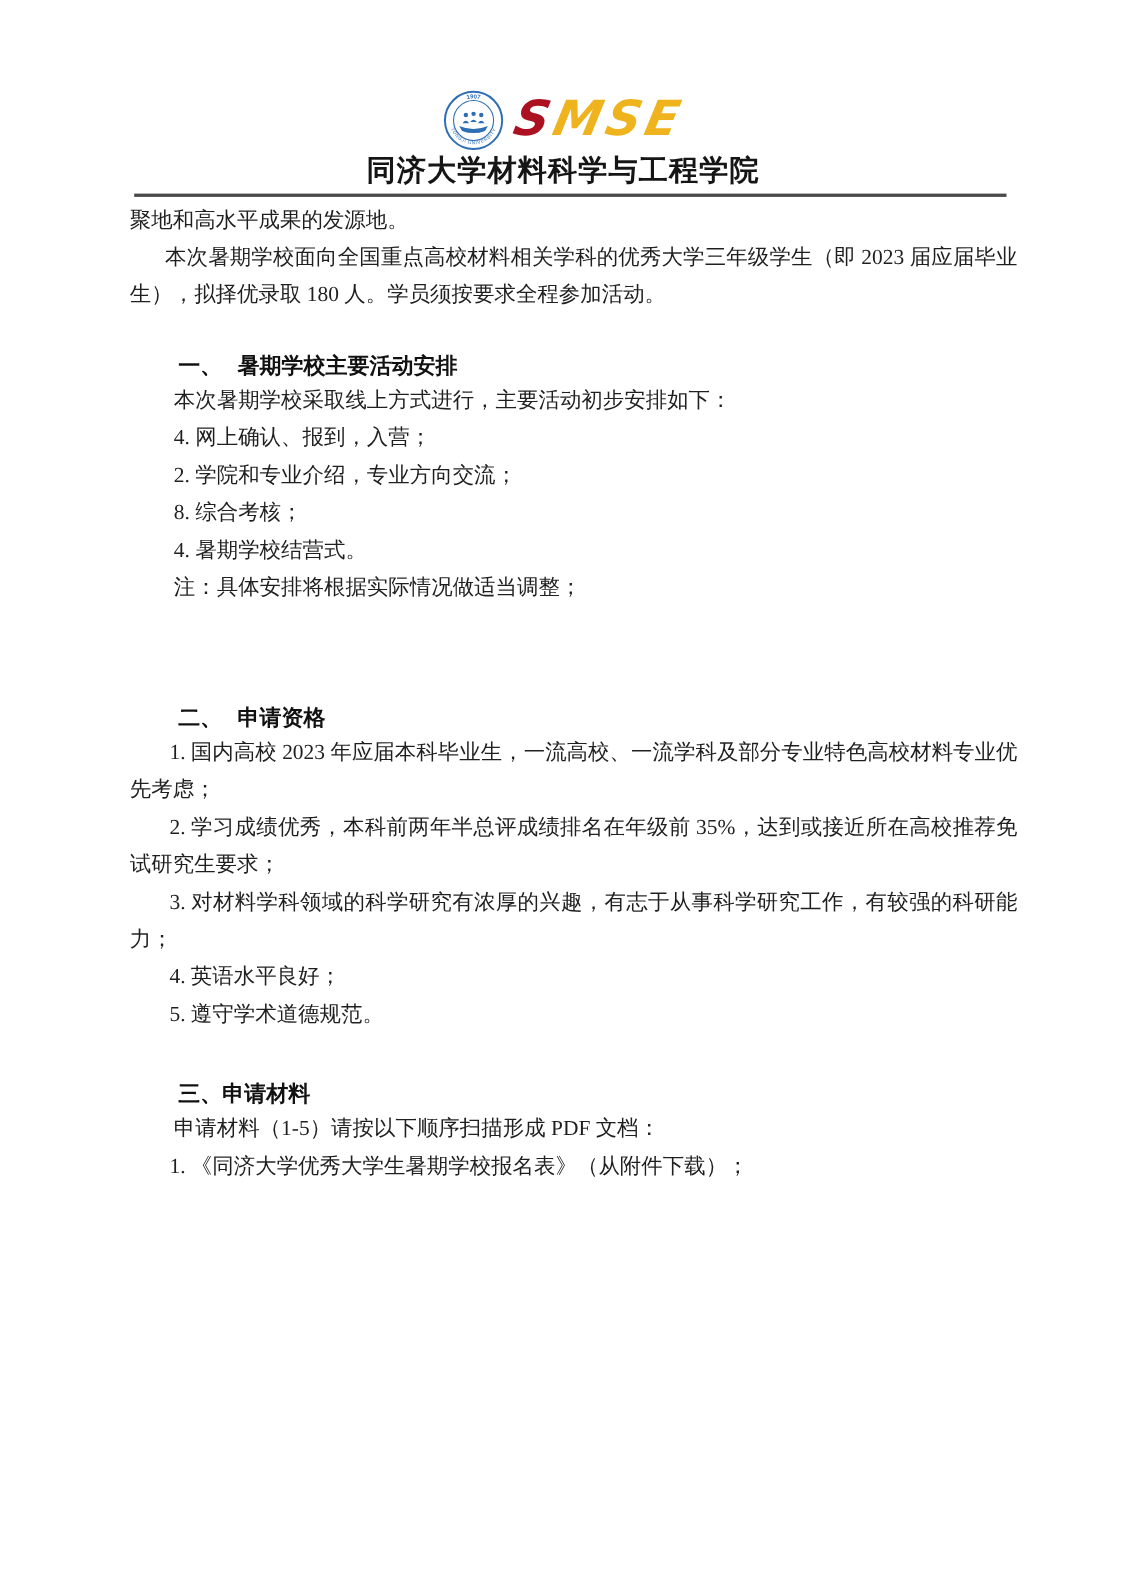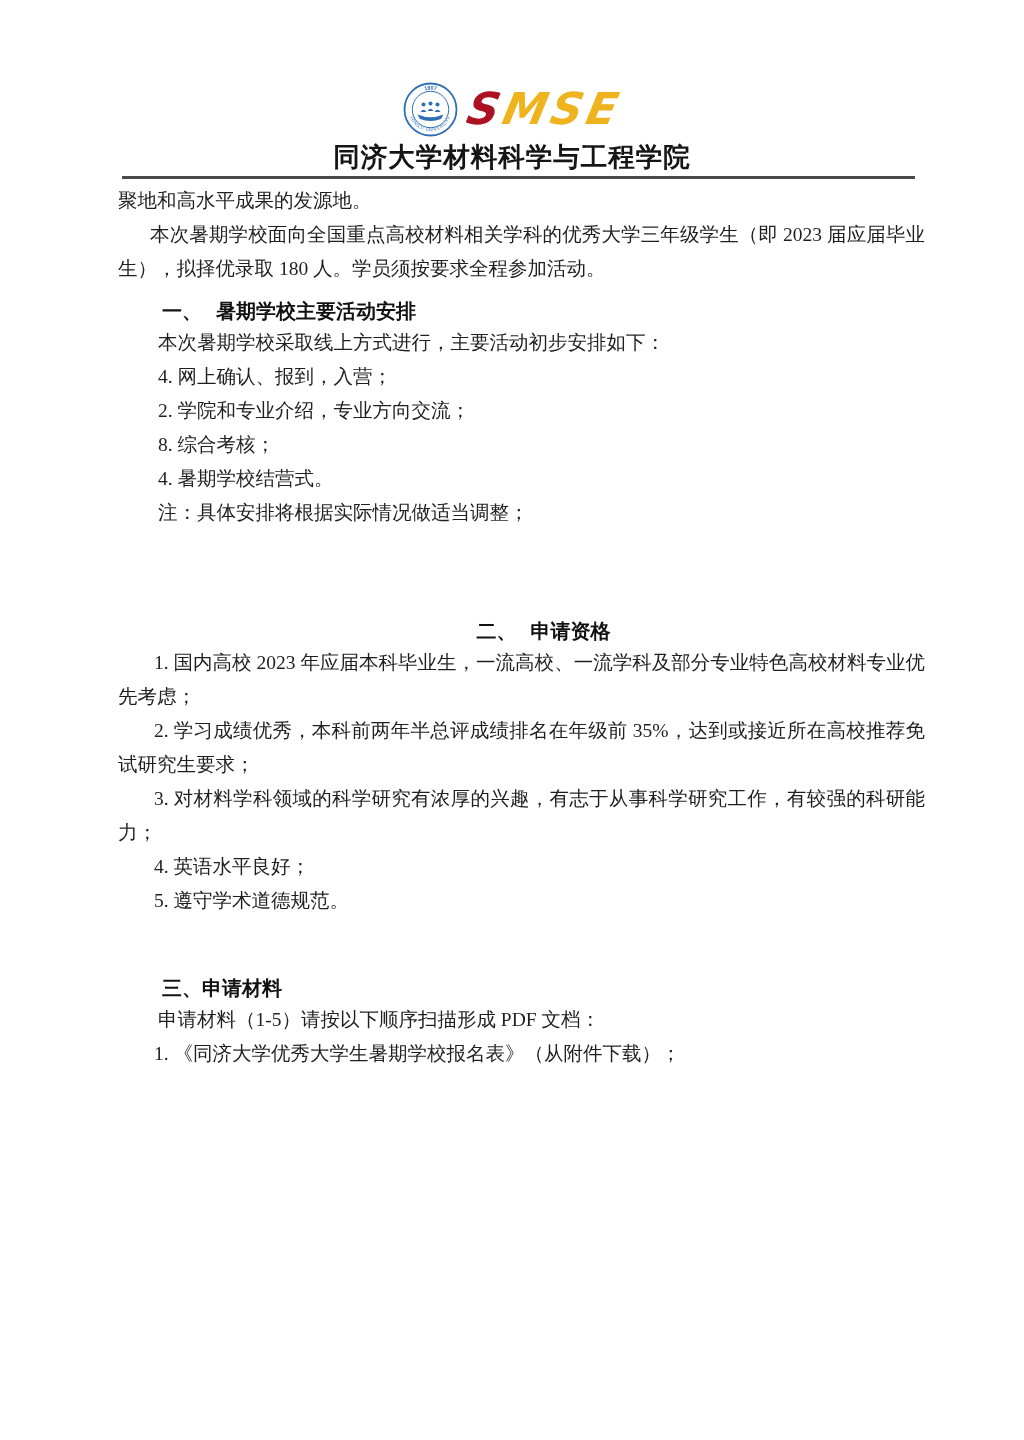--- a/index.html
+++ b/index.html
@@ -25,21 +25,21 @@
     font-weight:900; font-style:italic;
     font-size:44px; line-height:1; letter-spacing:4px;
     transform:skewX(-12deg);
     user-select:none;
   }
   .smse .l-s   { color:#ab1120; }
   .smse .l-mse { color:#efb41d; }
   .doc-title {
     margin:4px 0 0;
     text-align:center;
-    font-family:Liberation Serif, serif;
+    font-family:Liberation Mono, monospace;
     font-weight:700; font-size:26.5px; line-height:30px;
     color:#151515; letter-spacing:1px;
   }
   .divider {
     margin:4px 0 0 122px;
     width:793px; height:0;
     border-top:3px solid #4a4a4a;
   }
 
   
@@ -62,23 +62,23 @@
   .htab { display:inline-block; width:14px; }
 
   .s-intro { text-indent:40px; }
   .s1-item { padding-left:40px; text-align:left; }
   .s2-item { text-indent:36px; }
 
   .mt8  { margin-top:8px; }
   .mt11 { margin-top:11px; }
   .mt12 { margin-top:12px; }
   .mt14 { margin-top:14px; }
-  .mt18 { margin-top:10px; }
-  .mt55 { margin-top:55px; }
-  .mt86 { margin-top:86px;text-align:center; }
+  .mt18 { margin-top:32px; }
+  .mt55 { margin-top:40px; }
+  .mt86 { margin-top:86px; }
 </style>
 </head>
 <body>
 
 <div class="page">
 
   <header class="doc-header">
     <div class="logo-row">
       <svg class="seal" viewBox="0 0 55 55" xmlns="http://www.w3.org/2000/svg" xmlns:xlink="http://www.w3.org/1999/xlink">
         <circle cx="27.5" cy="27.5" r="26" fill="none" stroke="#2e6eb5" stroke-width="1.8"></circle>

